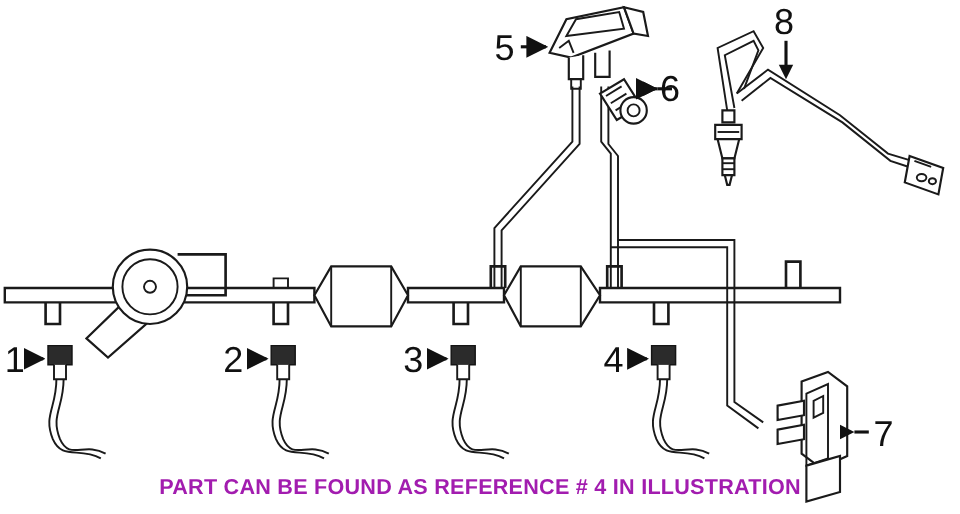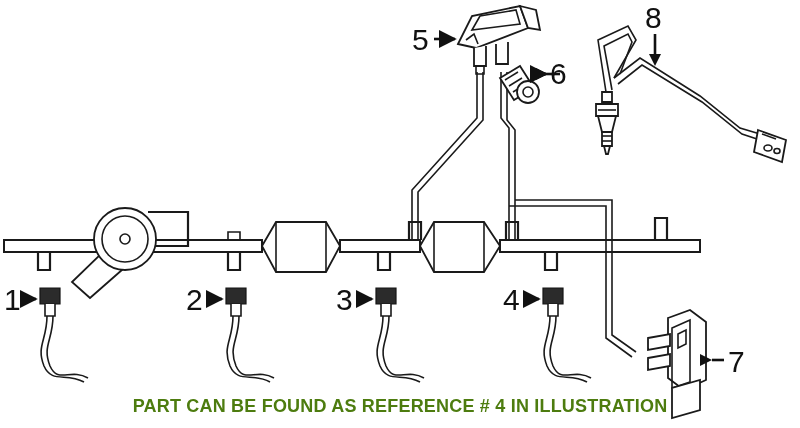--- a/index.html
+++ b/index.html
@@ -31,21 +31,21 @@
   .caption-text {
     position: absolute;
     left: 0;
     top: 396px;
     width: 800px;
     text-align: center;
     font-family: "Liberation Sans", sans-serif;
     font-size: 18px;
     font-weight: bold;
     letter-spacing: 0.2px;
-    color: #4d7c0f;
+    color: #a21caf;
     white-space: nowrap;
   }
   .ln { fill: none; stroke: #1a1a1a; }
   .ln1 { stroke-width: 1.6; }
   .ln2 { stroke-width: 2.2; }
   .wh { fill: #ffffff; stroke: #1a1a1a; stroke-width: 1.8; }
   .dk { fill: #2b2b2b; stroke: #141414; stroke-width: 1.2; }
 </style>
 </head>
 <body>

